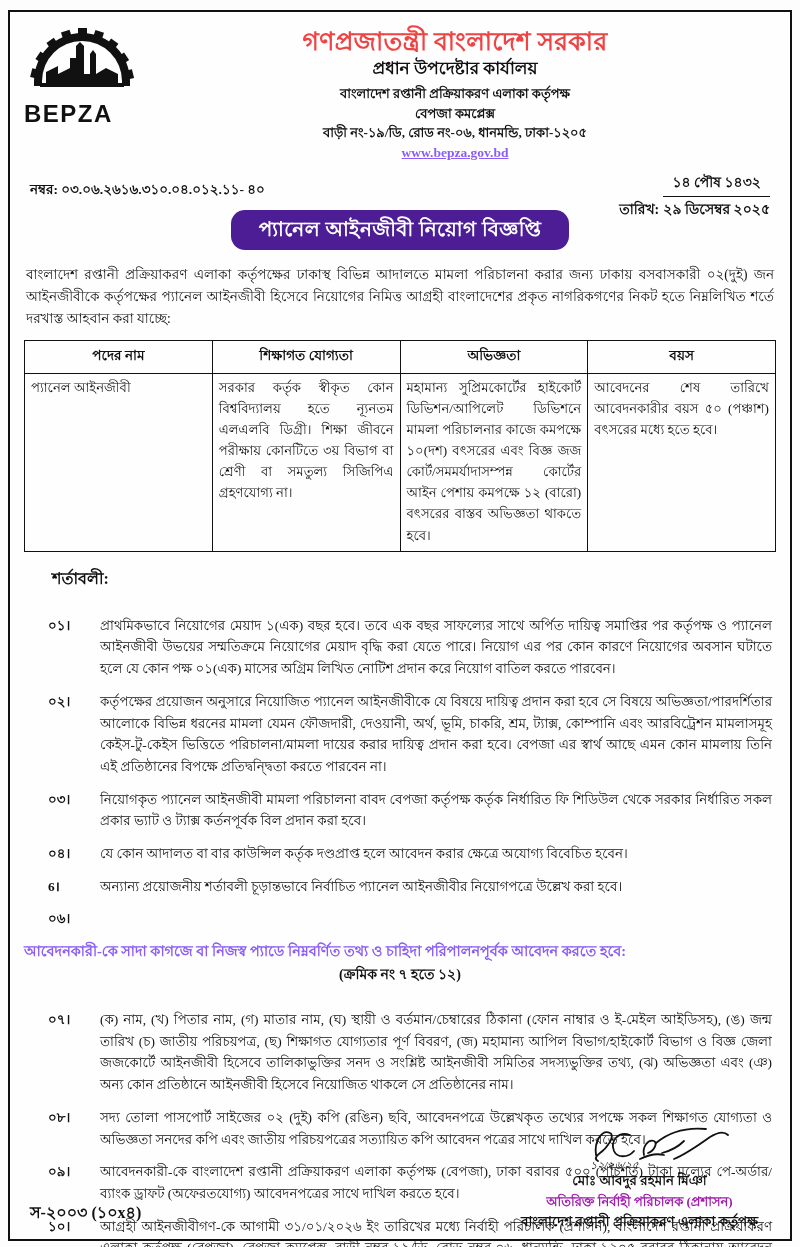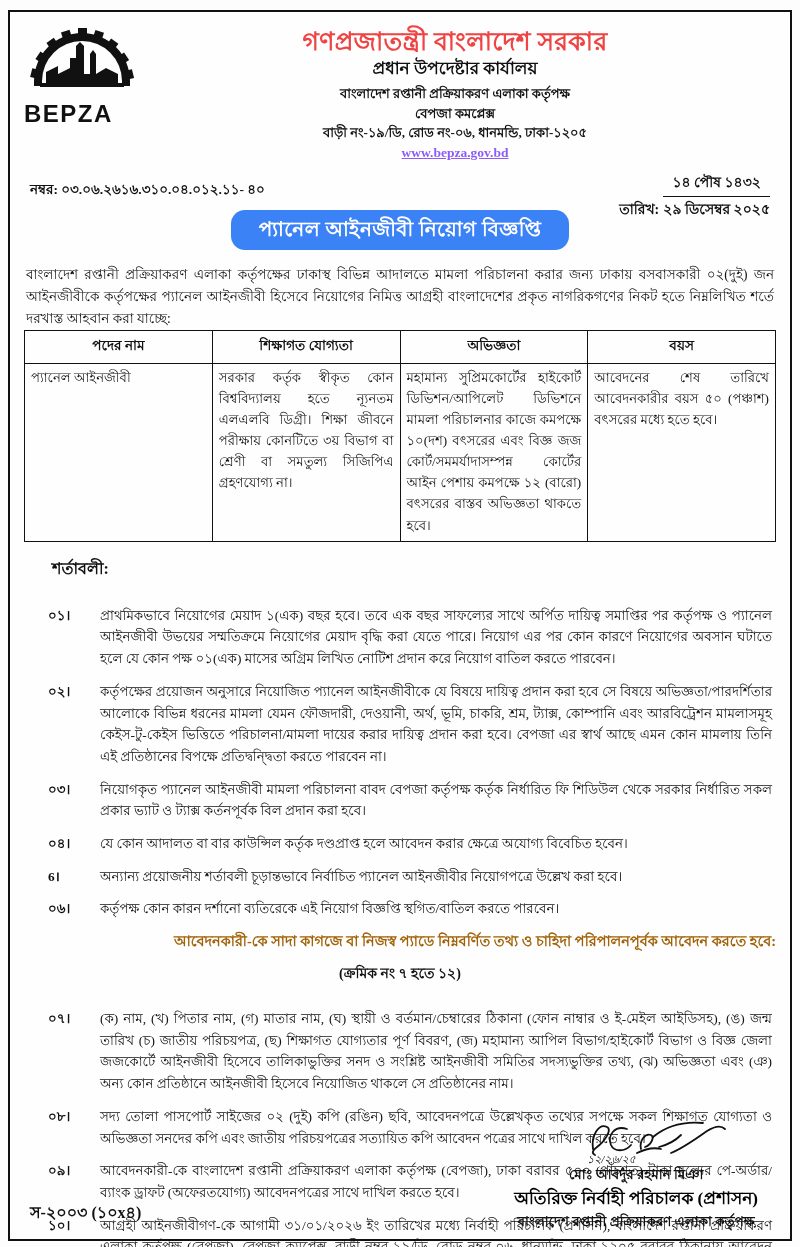--- a/index.html
+++ b/index.html
@@ -120,21 +120,21 @@
   }
   .memo-date-bot { padding-top: 1px; }
 
   
   .banner-wrap {
     display: flex;
     justify-content: center;
     margin-top: -12px;
   }
   .banner {
-    background: #3b82f6;
+    background: #4c1d95;
     color: #ffffff;
     font-size: 20px;
     font-weight: bold;
     padding: 7px 28px 9px 28px;
     border-radius: 14px;
     letter-spacing: 0.4px;
     line-height: 1.2;
   }
 
   
@@ -144,21 +144,21 @@
     line-height: 1.62;
     text-align: justify;
     color: #111;
     padding: 0 2px;
   }
 
   
   table.req {
     width: 100%;
     border-collapse: collapse;
-    margin-top: 0;
+    margin-top: 10px;
     table-layout: fixed;
   }
   table.req th, table.req td {
     border: 1.3px solid #111;
     vertical-align: top;
     padding: 3px 6px 5px 6px;
     color: #111;
   }
   table.req th {
     text-align: center;
@@ -203,25 +203,25 @@
   .cond-text {
     flex: 1;
     font-size: 13.4px;
     line-height: 1.62;
     text-align: justify;
     color: #111;
     padding-right: 4px;
   }
 
   .mid-head {
-    text-align: right;
+    text-align: left;
     font-size: 14.4px;
     font-weight: bold;
-    color: #a16207;
-    margin: 2px 0 10px 0;
+    color: #8b5cf6;
+    margin: 2px 0 1px 0;
     line-height: 1.45;
   }
   .mid-head2 {
     text-align: center;
     font-size: 14px;
     font-weight: bold;
     color: #111;
     margin-bottom: 10px;
   }
 
@@ -247,23 +247,23 @@
     padding-right: 18px;
   }
   .sign-svg { display: block; margin: 0 auto -2px auto; }
   .sign-name {
     font-size: 13.4px;
     font-weight: bold;
     color: #111;
     line-height: 1.55;
   }
   .sign-desig {
-    font-size: 17px;
-    font-weight: bold;
-    color: #000000;
+    font-size: 13px;
+    font-weight: bold;
+    color: #a21caf;
     line-height: 1.55;
   }
   .sign-org {
     font-size: 13.4px;
     font-weight: bold;
     color: #111;
     line-height: 1.55;
   }
 </style>
 </head>
@@ -367,21 +367,20 @@
       <div class="cond-item">
         <div class="cond-num">০৪।</div>
         <div class="cond-text">যে কোন আদালত বা বার কাউন্সিল কর্তৃক দণ্ডপ্রাপ্ত হলে আবেদন করার ক্ষেত্রে অযোগ্য বিবেচিত হবেন।</div>
       </div>
       <div class="cond-item">
         <div class="cond-num">6।</div>
         <div class="cond-text">অন্যান্য প্রয়োজনীয় শর্তাবলী চূড়ান্তভাবে নির্বাচিত প্যানেল আইনজীবীর নিয়োগপত্রে উল্লেখ করা হবে।</div>
       </div>
       <div class="cond-item">
         <div class="cond-num">০৬।</div>
-        <div class="cond-text">কর্তৃপক্ষ কোন কারন দর্শানো ব্যতিরেকে এই নিয়োগ বিজ্ঞপ্তি স্থগিত/বাতিল করতে পারবেন।</div>
       </div>
     </div>
 
     <div class="mid-head">আবেদনকারী-কে সাদা কাগজে বা নিজস্ব প্যাডে নিম্নবর্ণিত তথ্য ও চাহিদা পরিপালনপূর্বক আবেদন করতে হবে:</div>
     <div class="mid-head2">(ক্রমিক নং ৭ হতে ১২)</div>
 
     <div class="cond-list">
       <div class="cond-item">
         <div class="cond-num">০৭।</div>
         <div class="cond-text">(ক) নাম, (খ) পিতার নাম, (গ) মাতার নাম, (ঘ) স্থায়ী ও বর্তমান/চেম্বারের ঠিকানা (ফোন নাম্বার ও ই-মেইল আইডিসহ), (ঙ) জন্ম তারিখ (চ) জাতীয় পরিচয়পত্র, (ছ) শিক্ষাগত যোগ্যতার পূর্ণ বিবরণ, (জ) মহামান্য আপিল বিভাগ/হাইকোর্ট বিভাগ ও বিজ্ঞ জেলা জজকোর্টে আইনজীবী হিসেবে তালিকাভুক্তির সনদ ও সংশ্লিষ্ট আইনজীবী সমিতির সদস্যভুক্তির তথ্য, (ঝ) অভিজ্ঞতা এবং (ঞ) অন্য কোন প্রতিষ্ঠানে আইনজীবী হিসেবে নিয়োজিত থাকলে সে প্রতিষ্ঠানের নাম।</div>

